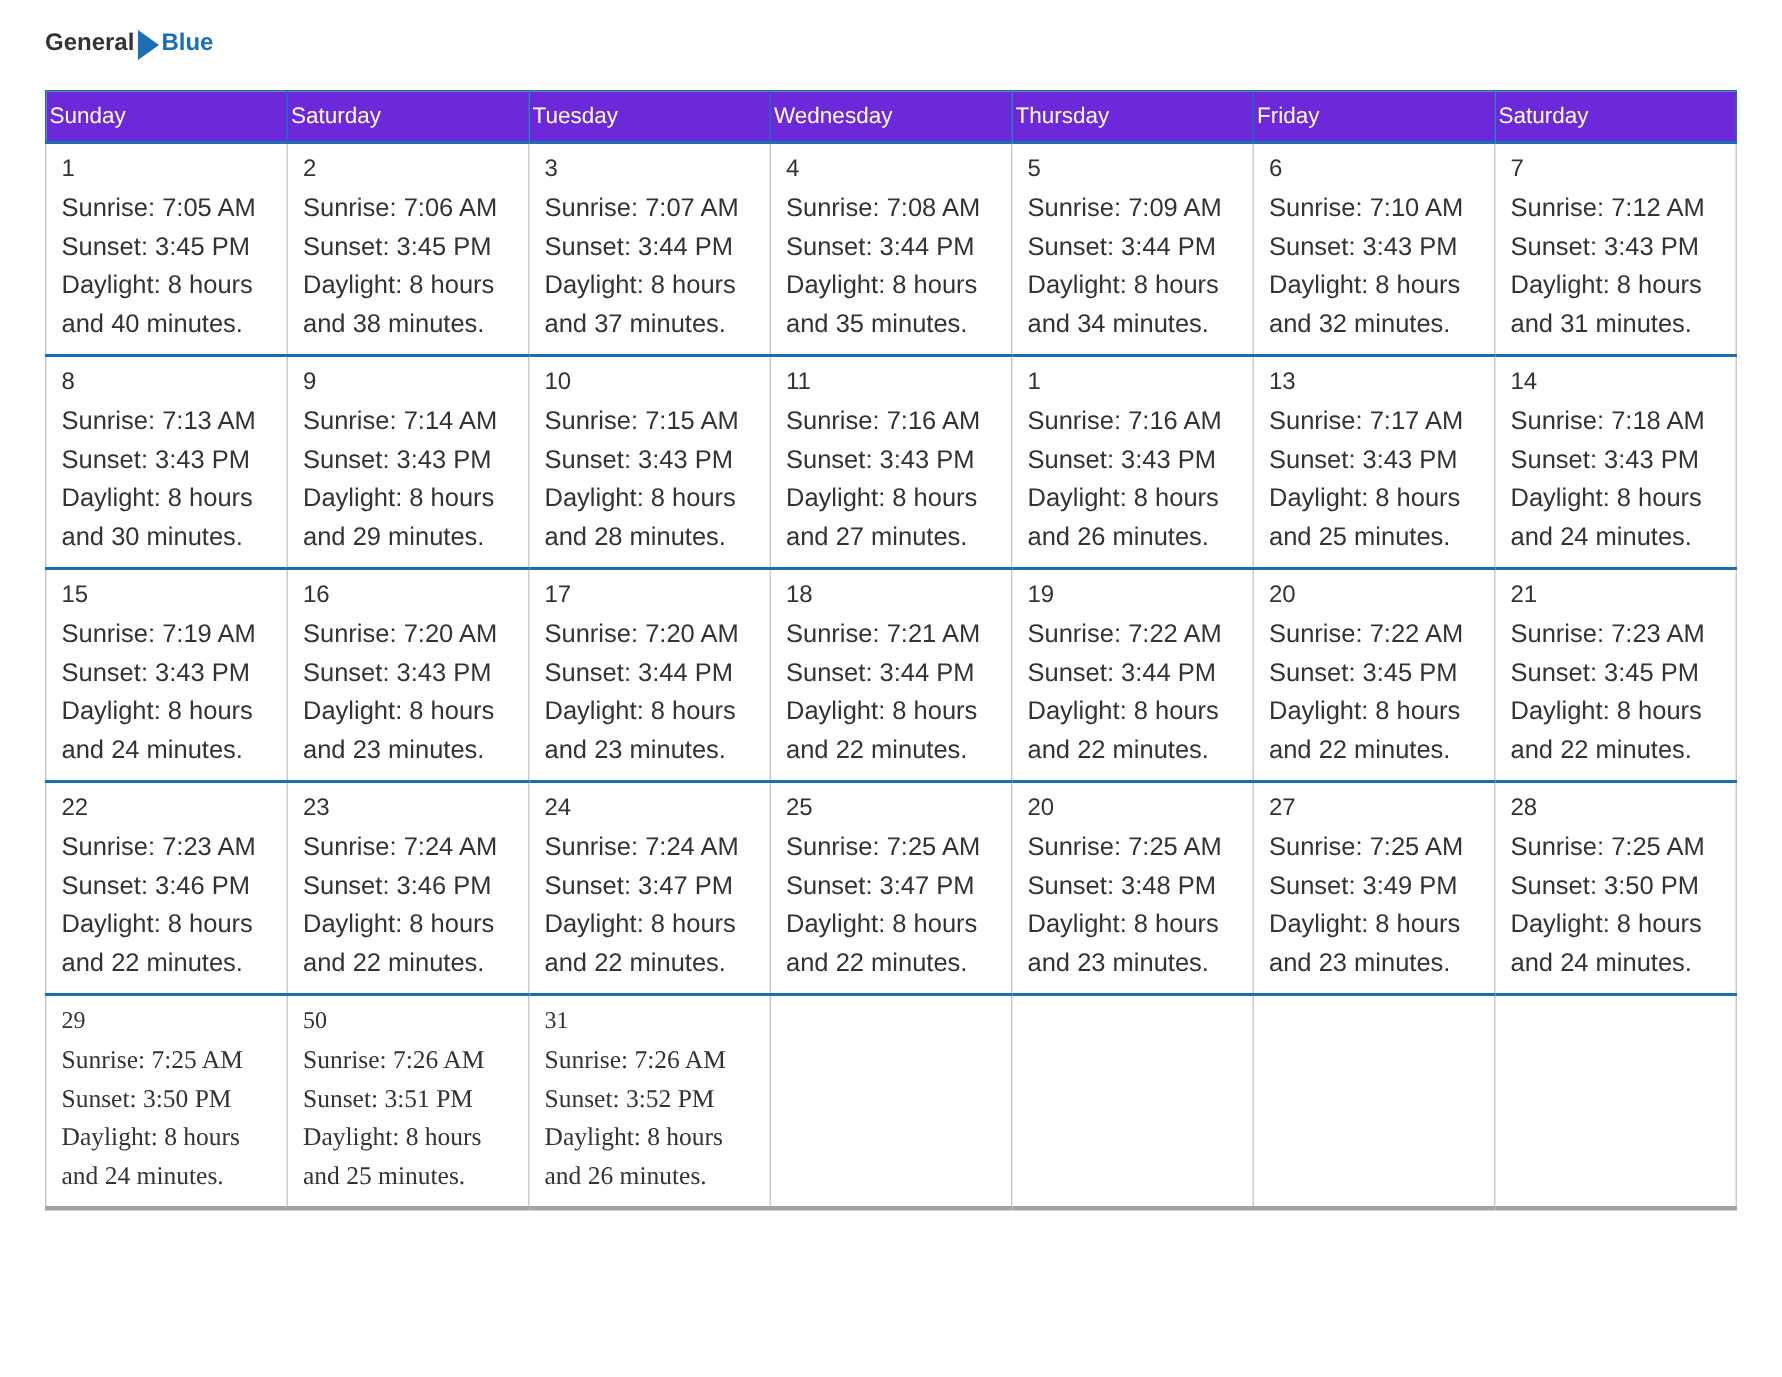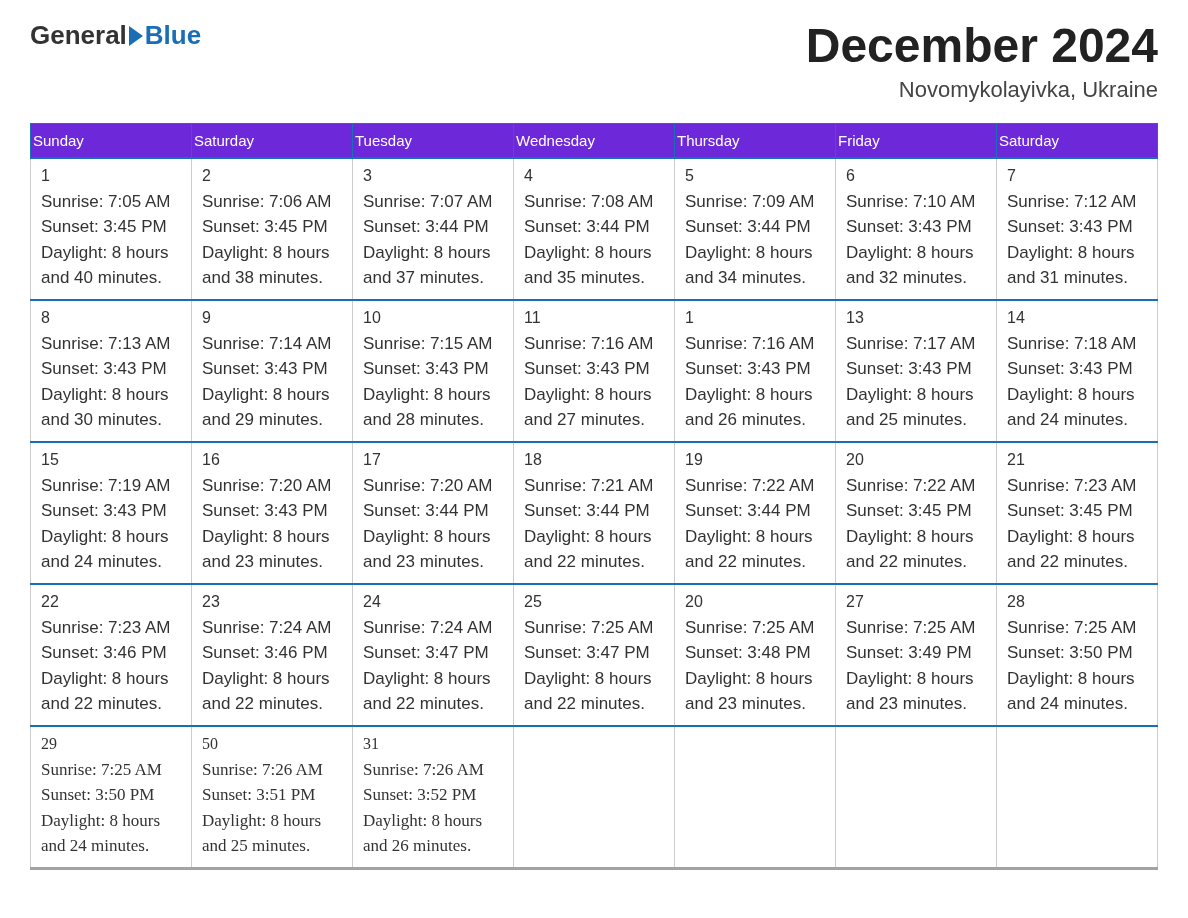--- a/index.html
+++ b/index.html
@@ -16,22 +16,22 @@
       align-items: flex-start;
       margin-bottom: 20px;
     }
     .logo {
       display: flex;
       flex-direction: column;
       align-items: flex-start;
     }
     .logo-text {
       display: flex;
-      align-items: center;
-      font-size: 26px;
+      align-items: flex-start;
+      font-size: 16px;
       font-weight: bold;
       color: #333;
     }
     .logo-general {
       color: #333;
       font-weight: bold;
     }
     .logo-arrow {
       width: 0;
       height: 0;
@@ -110,24 +110,20 @@
 </head>
 <body>
 
 <div class="header">
   <div class="logo">
     <div class="logo-text">
       <span class="logo-general">General</span>
       <span class="logo-arrow"></span>
       <span class="logo-blue">Blue</span>
     </div>
-  </div>
-  <div class="title-block">
-    <div class="calendar-title">December 2024</div>
-    <div class="calendar-subtitle">Novomykolayivka, Ukraine</div>
   </div>
 </div>
 
 <table>
   <thead>
     <tr>
     <th>Sunday</th>
         <th>Saturday</th>
         <th>Tuesday</th>
         <th>Wednesday</th>

